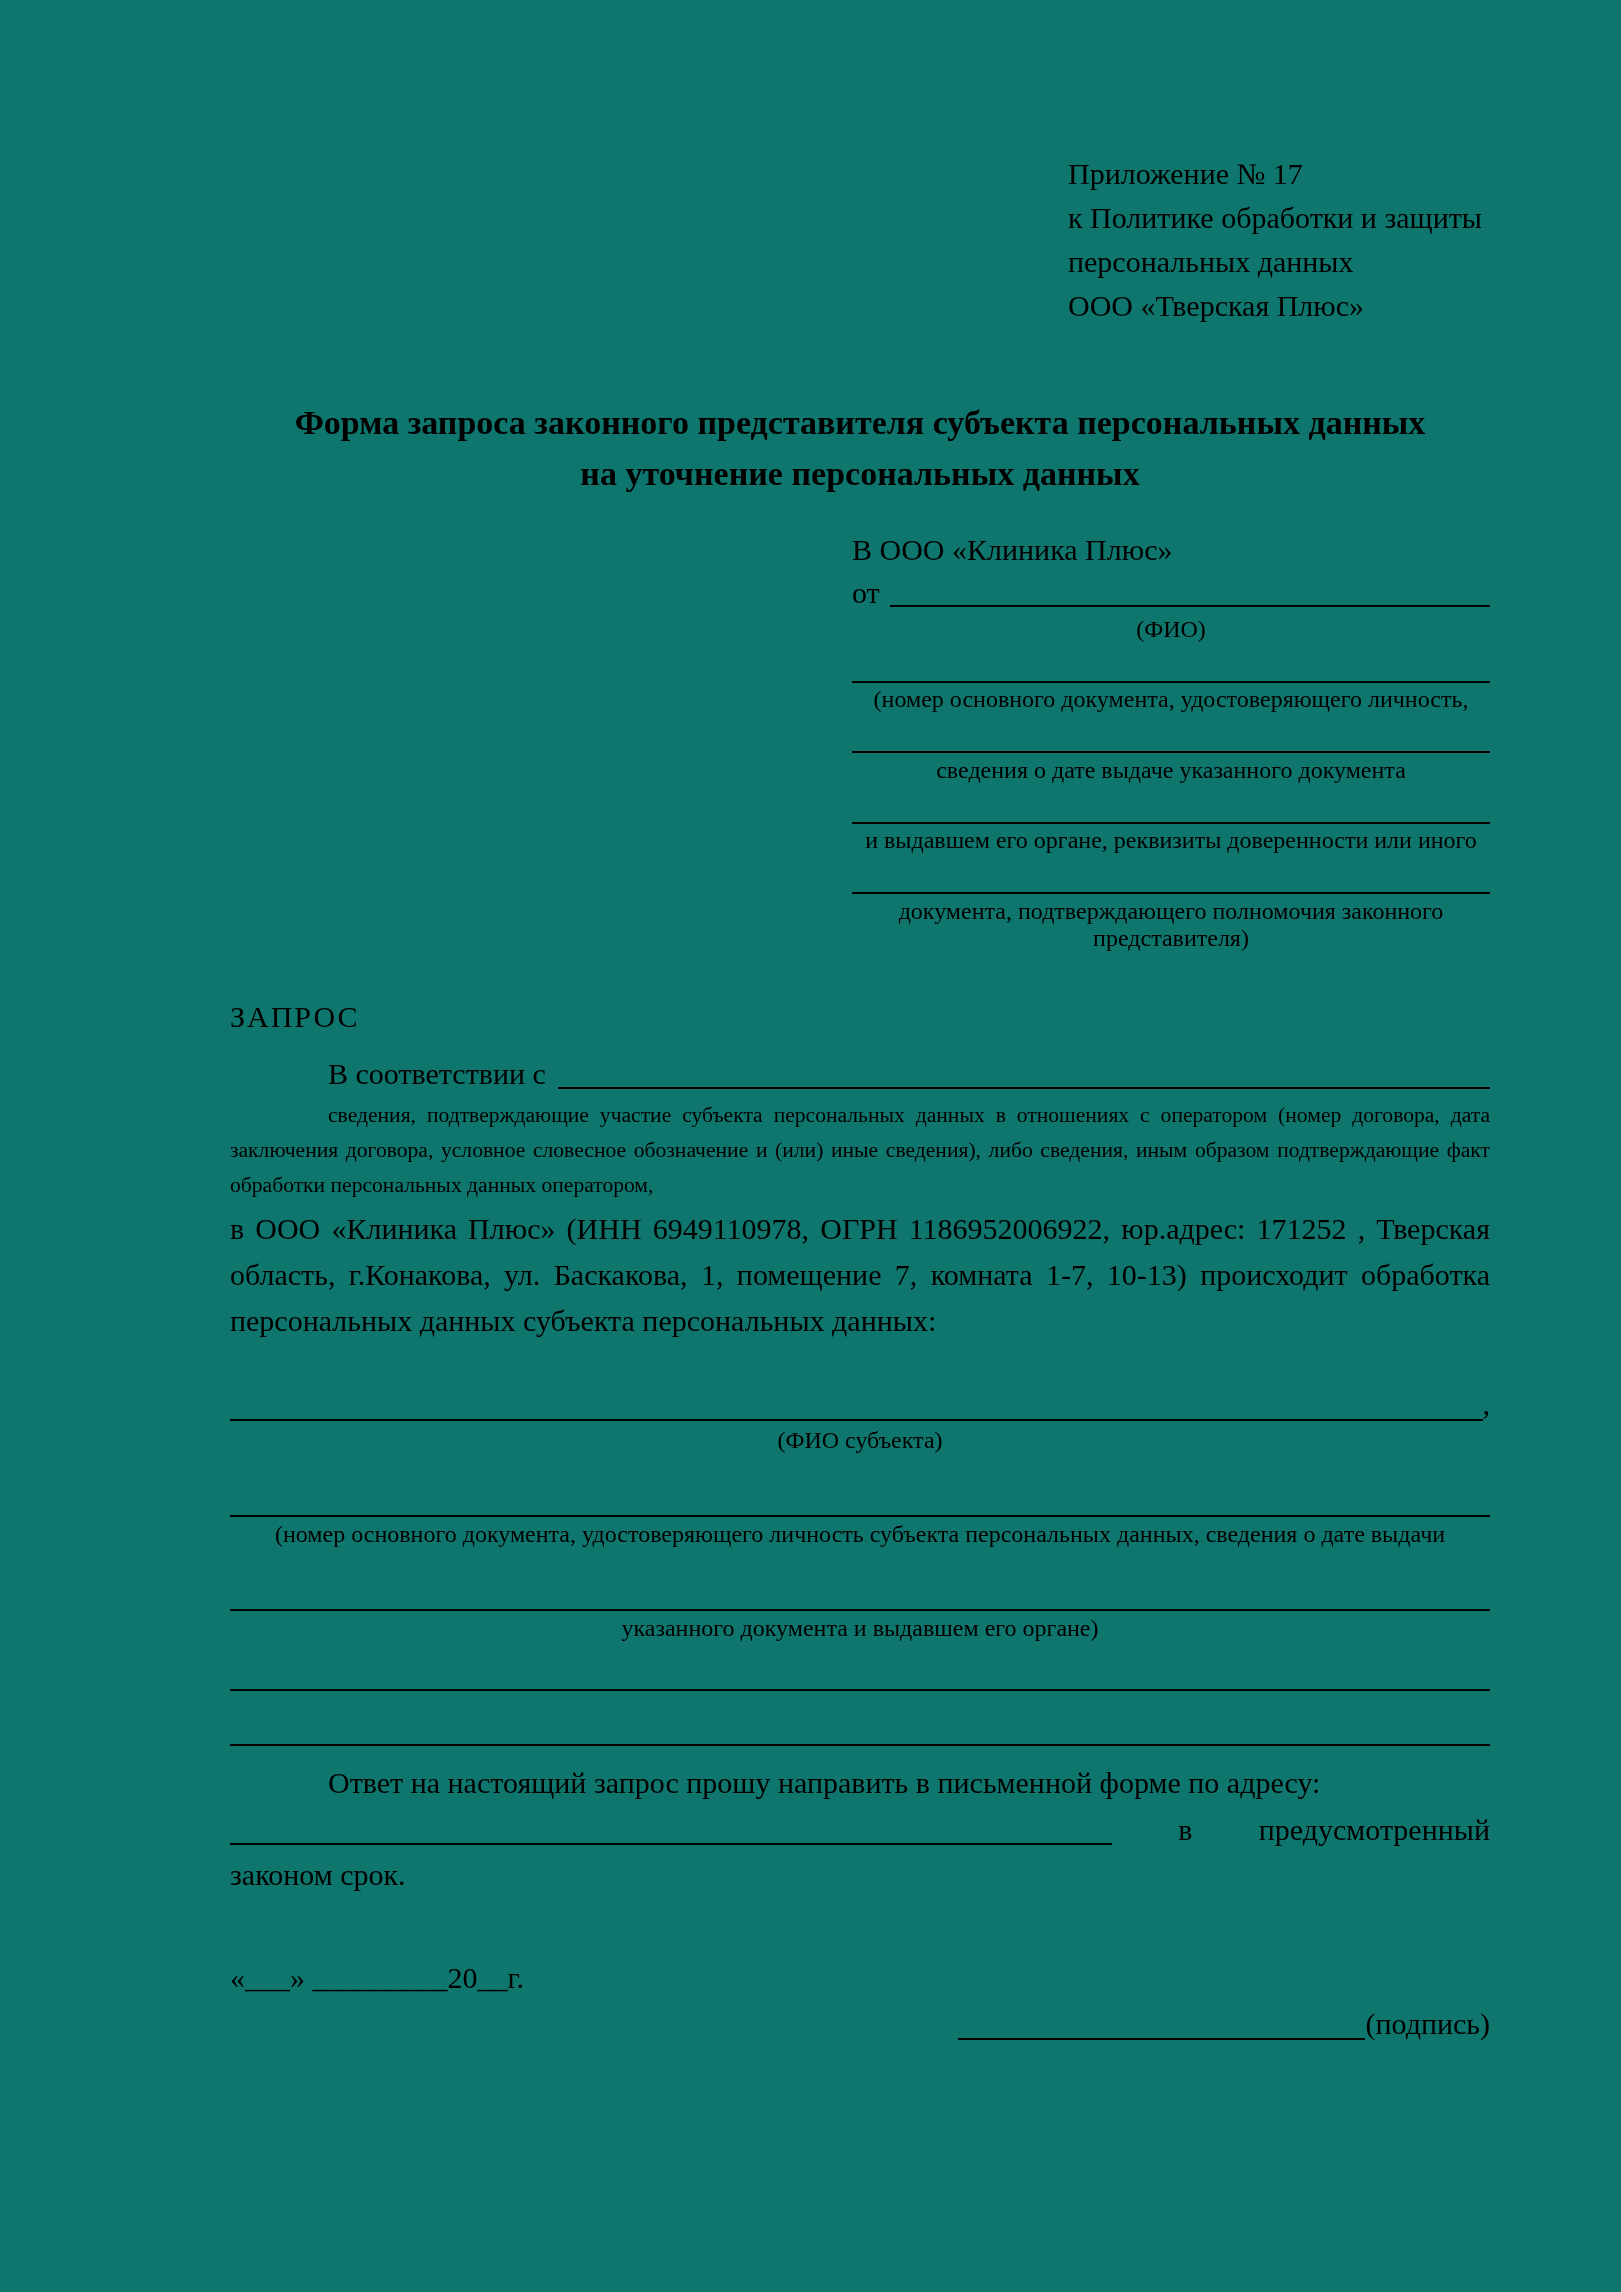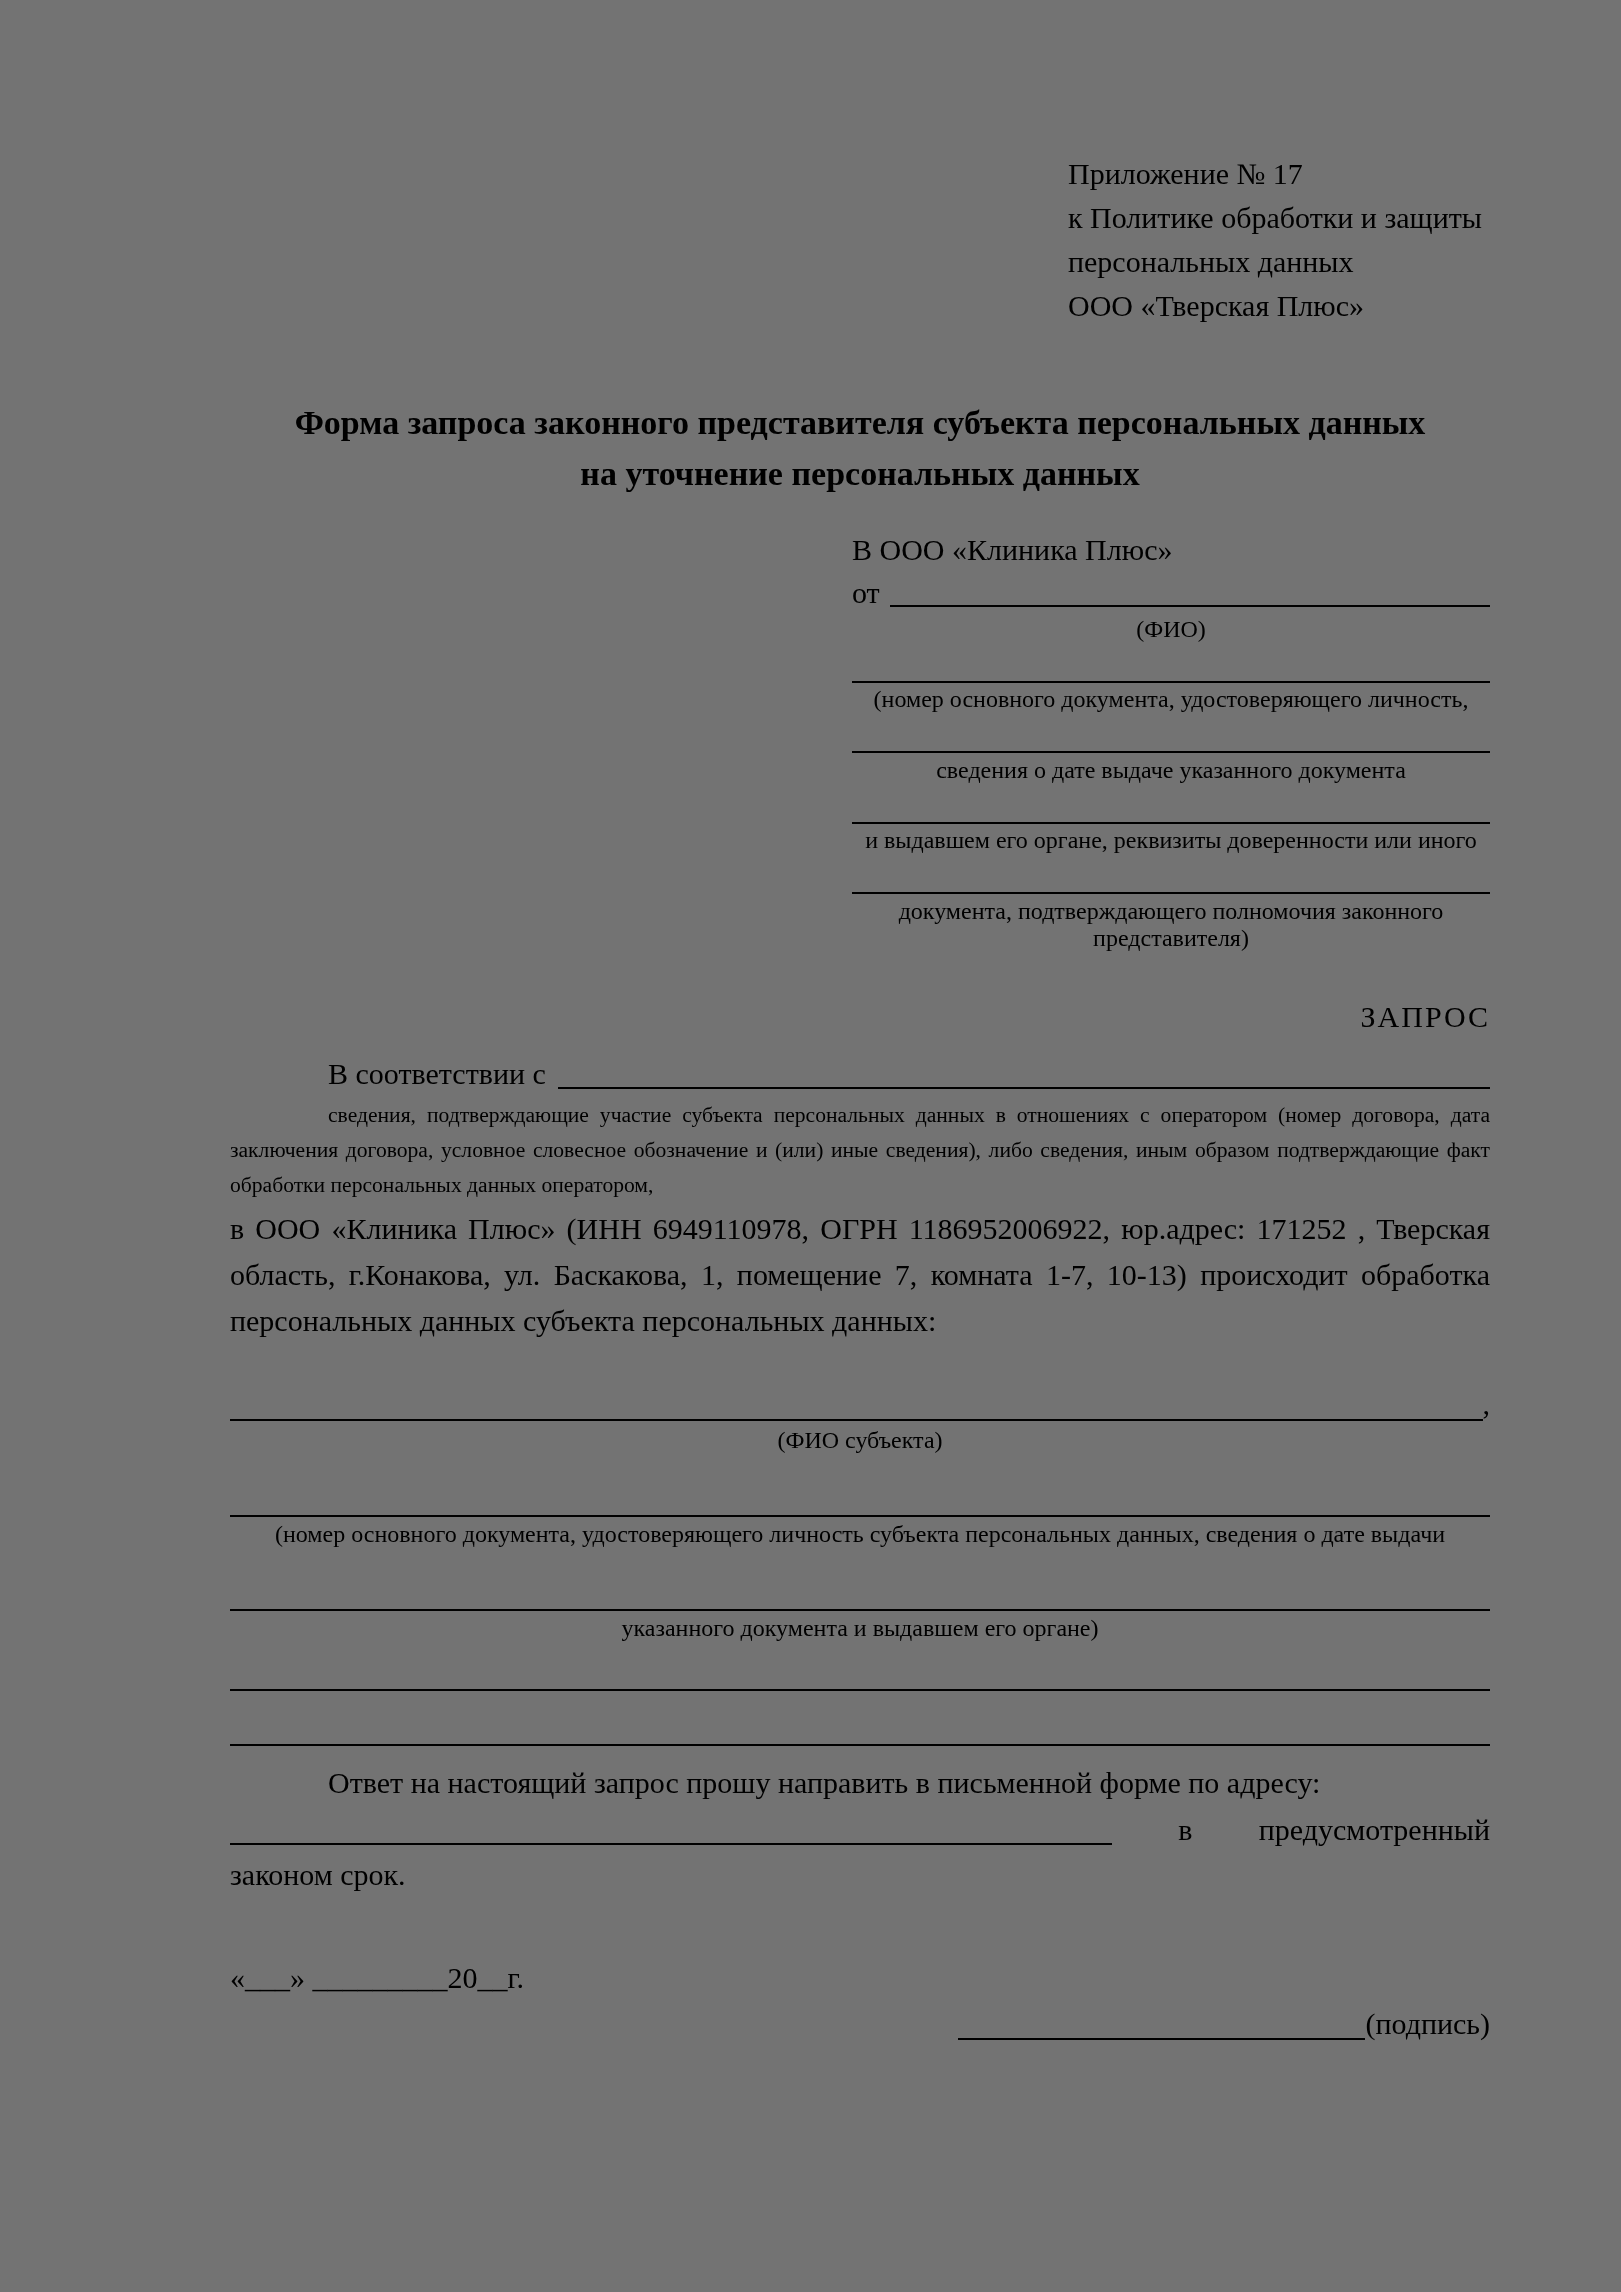--- a/index.html
+++ b/index.html
@@ -2,21 +2,21 @@
 <html><head>
 <meta charset="utf-8">
 <style>
   html, body { margin: 0; padding: 0; background: #ffffff; }
   .page {
     position: relative;
     width: 1621px;
     height: 2293px;
     box-sizing: border-box;
     padding: 152px 131px 0 230px;
-    background: #737373;
+    background: #0f766e;
     color: #000000;
     font-family: "Liberation Serif", "DejaVu Serif", serif;
     font-size: 30px;
     line-height: 45px;
   }
 
   
   .appendix { margin-left: 838px; line-height: 44px; }
 
   
@@ -35,21 +35,21 @@
   .from-line .blank { flex: 1; margin-left: 9.8px; margin-bottom: 6.9px; }
 
   .blank { border-bottom: 2.9px solid #000; }
   .caption { font-size: 24px; line-height: 27.4px; text-align: center; }
   .addr-cap { padding-top: 2px; }
   .addr-group { margin-top: 9.8px; }
   .addr-group .g-line { height: 27.4px; border-bottom: 2.9px solid #000; }
   .addr-group .g-cap { padding-top: 3.9px; }
 
   
-  .zapros-heading { text-align: right; margin-top: 41px; letter-spacing: 2px; }
+  .zapros-heading { text-align: left; margin-top: 41px; letter-spacing: 2px; }
   .intro-line { display: flex; margin-top: 11.8px; }
   .intro-line .lead { margin-left: 98px; white-space: nowrap; }
   .intro-line .blank { flex: 1; margin-left: 11.8px; margin-bottom: 6.9px; }
 
   .small-note {
     font-size: 21.6px;
     line-height: 35px;
     text-align: justify;
     text-indent: 98px;
     margin-top: 2px;

